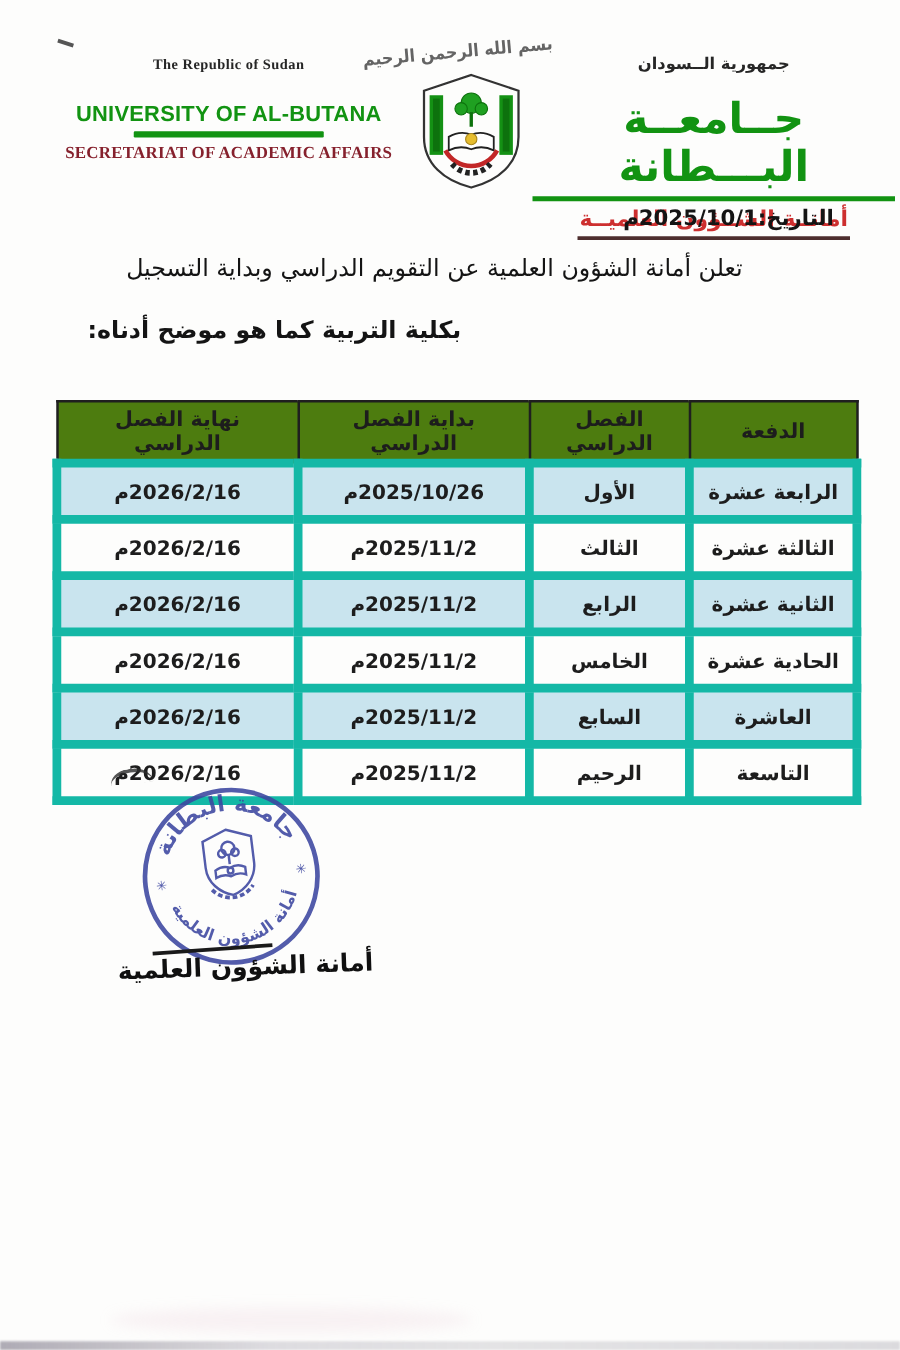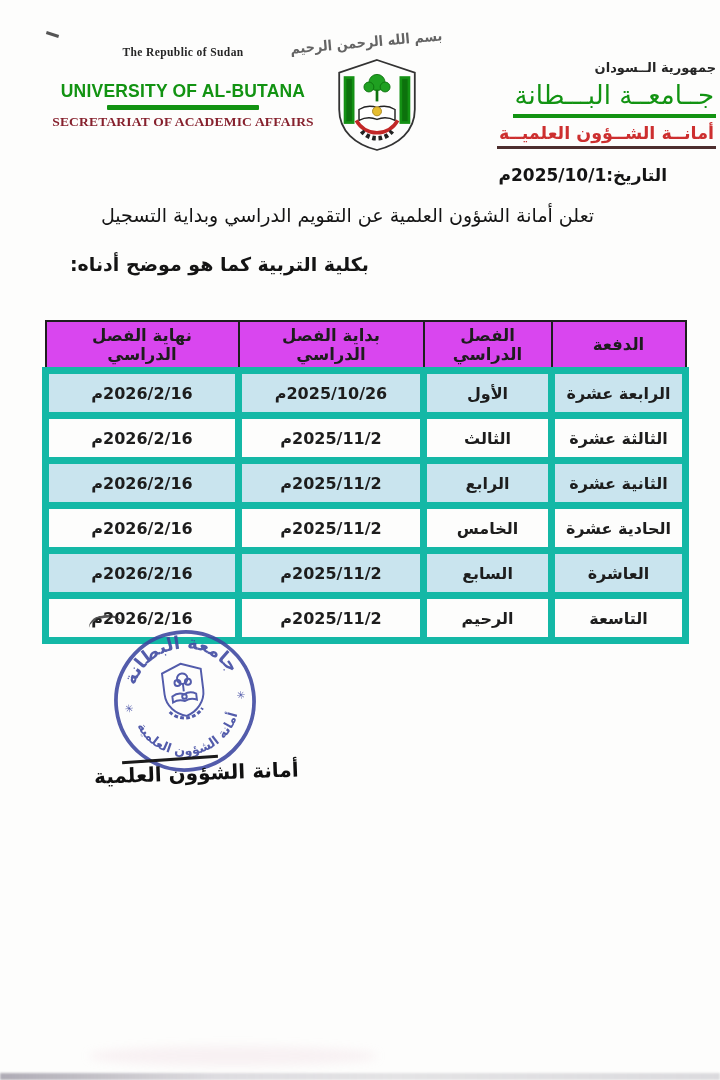--- a/index.html
+++ b/index.html
@@ -15,37 +15,37 @@
   .hdr-en .green-bar{width:152px; height:5px; background:var(--green,#129312); margin:3px auto 4px auto; border-radius:1px;}
   .hdr-en .secr{font-family:"Liberation Serif", serif; font-weight:bold; font-size:13.5px; color:var(--maroon,#86212d); letter-spacing:.2px;}
 
   .bismillah{
     position:absolute; left:308px; top:33px; width:140px; text-align:center;
     direction:rtl; font-weight:bold; font-size:14px; color:#4a4a4a;
     transform:rotate(-5deg) scaleX(.92); opacity:.85; white-space:nowrap;
   }
   .logo{position:absolute; left:332px; top:57px; width:90px; height:96px;}
 
-  .hdr-ar{position:absolute; right:4px; top:60px; width:290px; direction:rtl;}
+  .hdr-ar{position:absolute; right:4px; top:44px; width:290px; text-align:center; direction:rtl;}
   .hdr-ar .country{font-weight:bold; font-size:13px; color:#262626;}
-  .hdr-ar .univ{display:inline-block; font-weight:normal; font-size:26px; color:var(--green,#129312);
-    border-bottom:4px solid var(--green,#129312); padding:0 2px 3px 2px; margin-top:6px; line-height:1.15;}
+  .hdr-ar .univ{display:inline-block; font-weight:bold; font-size:34px; color:var(--green,#129312);
+    border-bottom:4px solid var(--green,#129312); padding:0 2px 3px 2px; margin-top:17px; line-height:1.15;}
   .hdr-ar .secr{display:inline-block; font-weight:bold; font-size:17.5px; color:var(--red,#cd2f2f);
     border-bottom:3px solid #4d2e2e; padding:0 2px 3px 2px; margin-top:5px;}
 
   
   .date-line{position:absolute; right:53px; top:165px; direction:rtl; font-weight:bold; font-size:17px; color:#141414;}
   .ann-line1{position:absolute; left:60px; top:204px; width:575px; text-align:center; direction:rtl;
     font-weight:normal; font-size:19px; color:#141414; white-space:nowrap;}
   .ann-line2{position:absolute; left:70px; top:253px; direction:rtl; font-weight:bold; font-size:19px; color:#141414; white-space:nowrap;}
 
   
   table.cal{position:absolute; left:42px; top:320px; width:640px; border-collapse:collapse;
     direction:rtl; text-align:center; table-layout:fixed;}
-  table.cal th{height:45px; border:2.2px solid #1f1f1f; font-weight:bold; font-size:16.5px; background:#d946ef; padding:0 16px;}
+  table.cal th{height:45px; border:2.2px solid #1f1f1f; font-weight:bold; font-size:16.5px; background:#4d7c0f; padding:0 16px;}
   table.cal td{height:38px; border:7px solid #14b8a6; font-weight:bold; font-size:16px; padding:0 2px;}
   table.cal tr.hl td{background:var(--hl,#c9e4ee);}
 
   
   .stamp{position:absolute; left:110px; top:626px; width:150px; height:150px; transform:rotate(-7deg); opacity:.88;}
   .stamp-caption{position:absolute; left:94px; top:761px; direction:rtl; font-weight:bold; font-size:20px;
     color:#101010; transform:rotate(-2deg); white-space:nowrap;}
   .caption-overline{position:absolute; left:122px; top:758px; width:96px; height:2.5px; background:#1a1a1a; transform:rotate(-4deg);}
   .sig-squiggle{position:absolute; left:88px; top:615px; width:34px; height:10px;
     border-top:3px solid #2c2c2c; border-radius:50% 60% 0 0/100% 120% 0 0; transform:rotate(-10deg); opacity:.8;}

